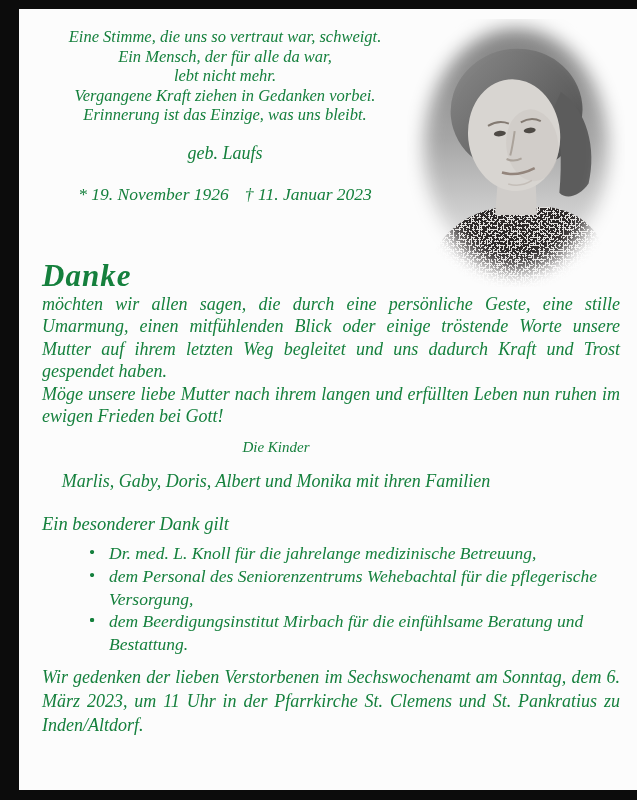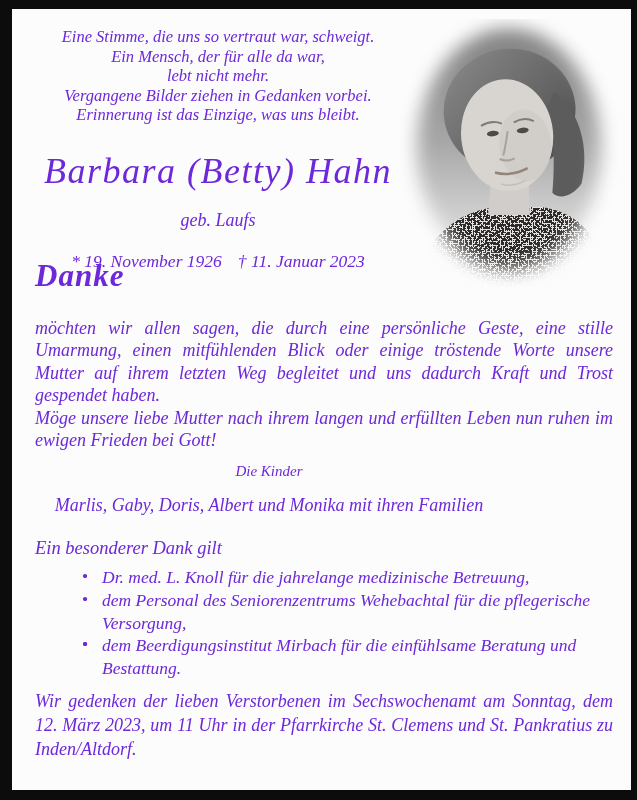--- a/index.html
+++ b/index.html
@@ -3,26 +3,26 @@
 <meta charset="utf-8">
 <style>
   html,body{margin:0;padding:0;background:#222;}
   .page{
     position:relative;
     width:637px;height:800px;
     background:#0c0c0c;
     overflow:hidden;
   }
   .card{
-    position:absolute;left:12px;top:9px;
+    position:absolute;left:19px;top:9px;
     width:619px;height:781px;
     background:#fcfcfc;
     font-family:"Liberation Serif","DejaVu Serif",serif;
     font-style:italic;
-    color:#6d28d9;
+    color:#15803d;
     overflow:hidden;
   }
   
   .photo{position:absolute;left:388px;top:10px;width:218px;height:268px;margin:0;}
   .photo svg{display:block;width:218px;height:268px;}
   
   .left-col{
     position:absolute;left:18px;top:18px;width:376px;
     text-align:center;
   }
@@ -35,21 +35,21 @@
   }
   .maiden{margin-top:18px;font-size:18px;}
   .dates{margin-top:20px;font-size:17.5px;white-space:nowrap;}
   .death{margin-left:16px;}
   
   .main{position:absolute;left:23px;top:250px;width:578px;}
   .danke{
     margin:0;font-size:31px;font-weight:bold;
     letter-spacing:1px;line-height:34px;
   }
-  .para{margin:24px 0 0;font-size:18px;line-height:22.4px;text-align:justify;}
+  .para{margin:0 0 0;font-size:18px;line-height:22.4px;text-align:justify;}
   .para.second{margin-top:0;}
   .kinder{margin:10px 0 0 4px;width:460px;text-align:center;}
   .kinder-label{font-size:15px;line-height:20px;}
   .kinder-names{margin-top:12px;font-size:18px;line-height:24px;}
   .intro{margin:20px 0 0;font-size:18.5px;line-height:23px;}
   .bullets{
     list-style:none;
     margin:6px 0 0;padding:0 6px 0 67px;
     font-size:17.5px;line-height:22.6px;
   }
@@ -121,24 +121,23 @@
           </g>
         </g>
       </svg>
     </figure>
 
     <div class="left-col">
       <div class="poem">
         <div class="poem-line">Eine Stimme, die uns so vertraut war, schweigt.</div>
         <div class="poem-line">Ein Mensch, der für alle da war,</div>
         <div class="poem-line">lebt nicht mehr.</div>
-        <div class="poem-line">Vergangene Bilder ziehen in Gedanken vorbei.</div>
+        <div class="poem-line">Vergangene Kraft ziehen in Gedanken vorbei.</div>
         <div class="poem-line">Erinnerung ist das Einzige, was uns bleibt.</div>
       </div>
-      <h1 class="name">Barbara (Betty) Hahn</h1>
       <div class="maiden">geb. Laufs</div>
       <div class="dates">
         <span class="birth">* 19. November 1926</span><span class="death">† 11. Januar 2023</span>
       </div>
     </div>
 
     <div class="main">
       <h2 class="danke">Danke</h2>
       <p class="para">möchten wir allen sagen, die durch eine persönliche Geste, eine stille Umarmung, einen mitfühlenden Blick oder einige tröstende Worte unsere Mutter auf ihrem letzten Weg begleitet und uns dadurch Kraft und Trost gespendet haben.</p>
       <p class="para second">Möge unsere liebe Mutter nach ihrem langen und erfüllten Leben nun ruhen im ewigen Frieden bei Gott!</p>
@@ -161,17 +160,17 @@
         </li>
         <li class="bullet-item">
           <span class="dot">•</span>
         </li>
         <li class="bullet-item">
           <span class="dot">•</span>
           <span class="bullet-text">dem Beerdigungsinstitut Mirbach für die einfühlsame Beratung und Bestattung.</span>
         </li>
       </ul>
 
-      <p class="closing">Wir gedenken der lieben Verstorbenen im Sechswochenamt am Sonntag, dem 12. März 2023, um 11 Uhr in der Pfarrkirche St. Clemens und St. Pankratius zu Inden/Altdorf.</p>
+      <p class="closing">Wir gedenken der lieben Verstorbenen im Sechswochenamt am Sonntag, dem 6. März 2023, um 11 Uhr in der Pfarrkirche St. Clemens und St. Pankratius zu Inden/Altdorf.</p>
     </div>
 
   </div>
 </div>
 
 </body></html>

